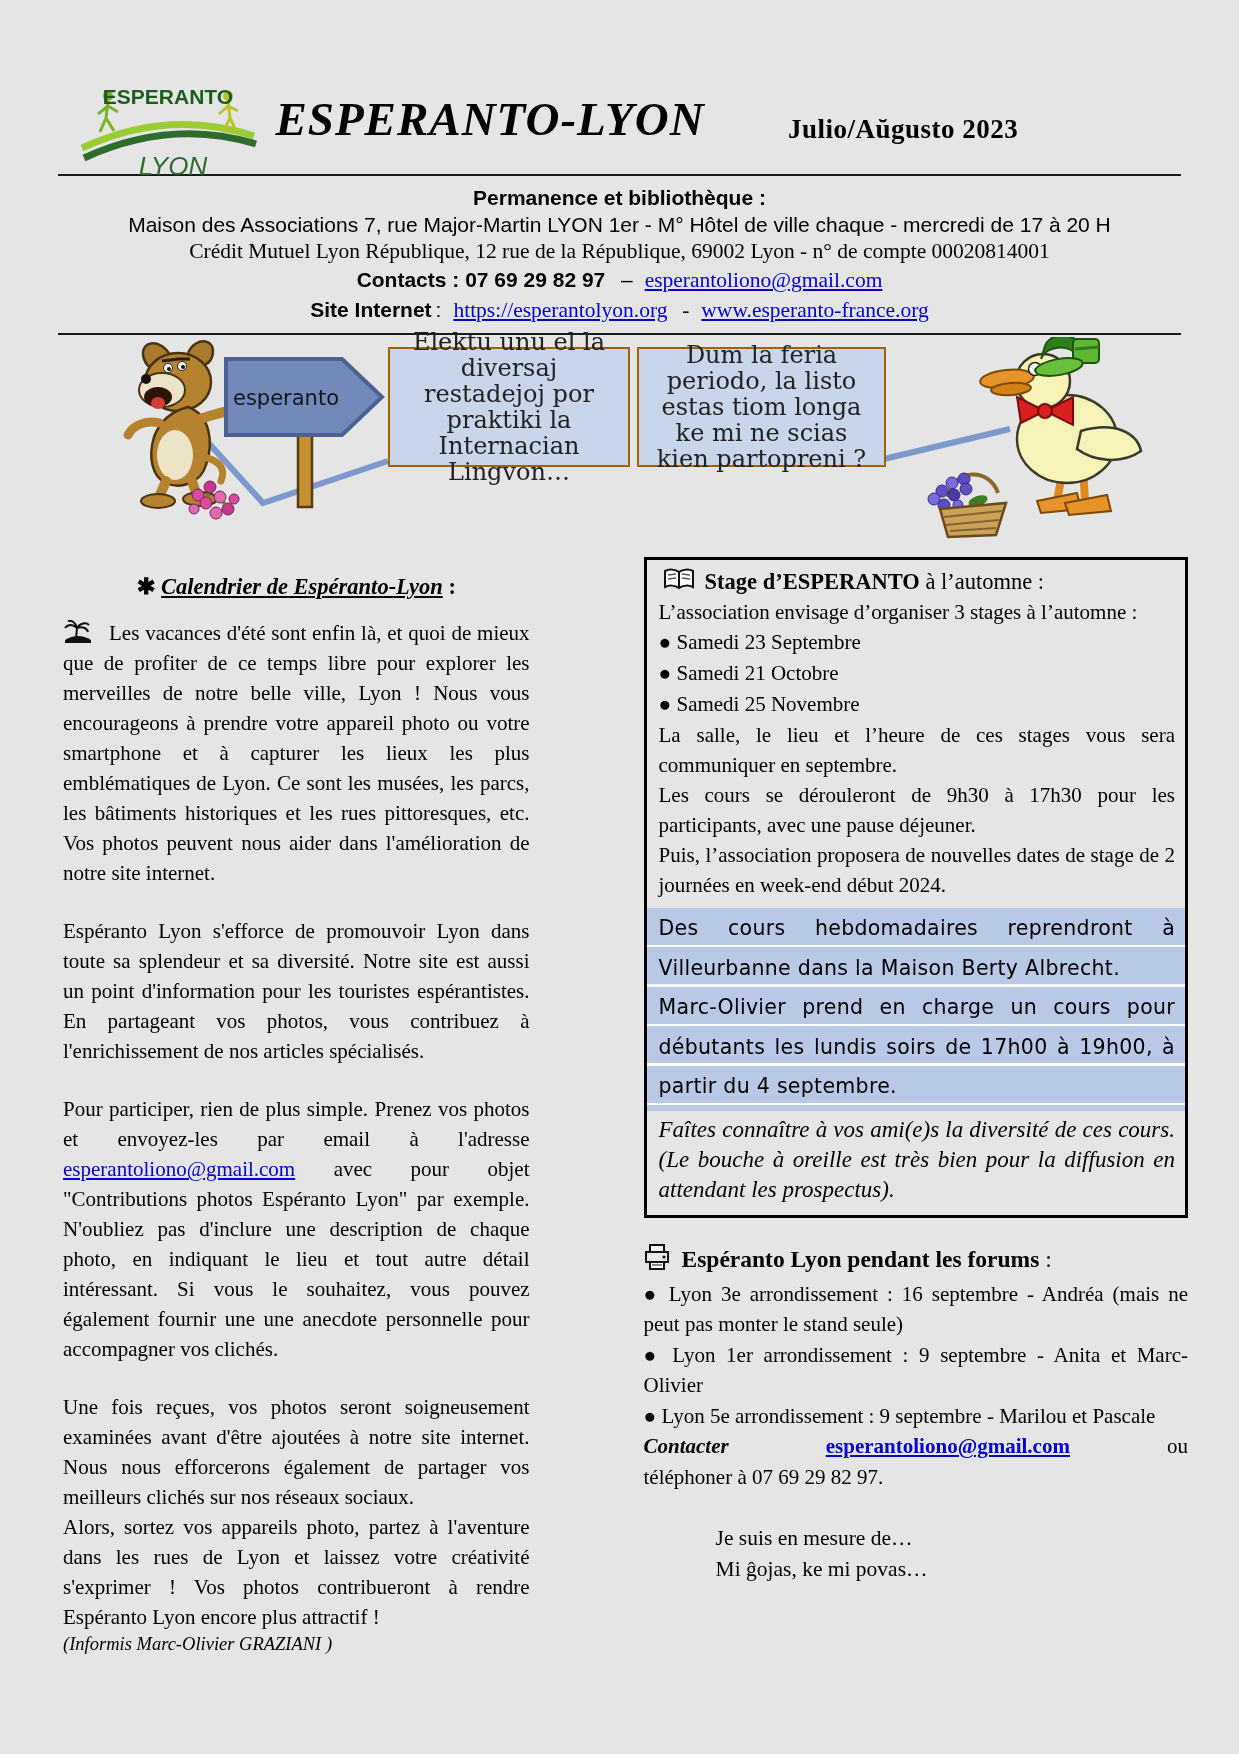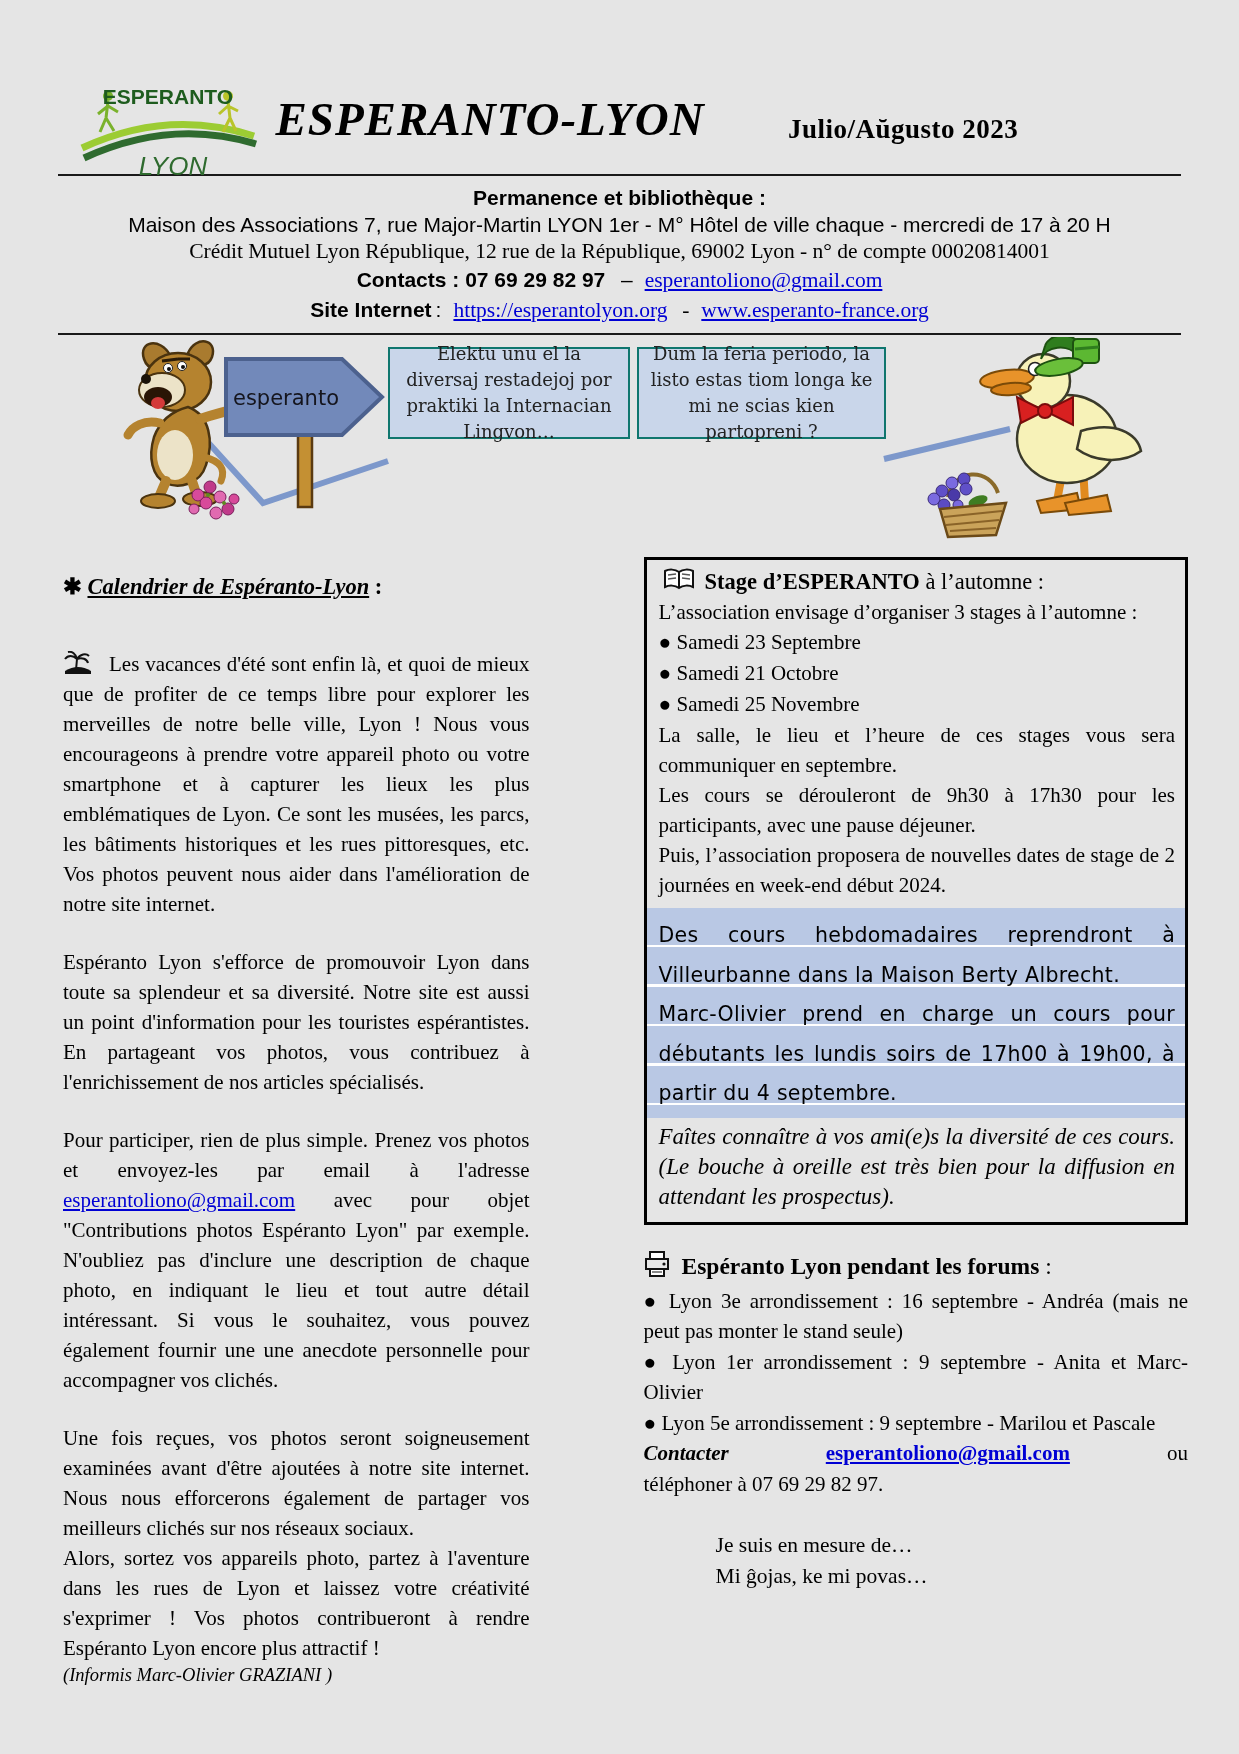--- a/index.html
+++ b/index.html
@@ -26,51 +26,51 @@
   .info { text-align:center; padding-top:8px; line-height:27px; }
   .info .h { font-family:"Liberation Sans", sans-serif; font-weight:bold; font-size:21px; }
   .info .sans { font-family:"Liberation Sans", sans-serif; font-size:21px; }
   .info .serif { font-size:21.5px; }
   .link { color:#0000d4; text-decoration:underline; cursor:pointer; }
   .info .row { margin-top:1px; }
   .rule2 { border-top:2.5px solid #1a1a1a; margin:8px 58px 0; }
   
   .band { position:relative; height:212px; }
   .bubble {
-    position:absolute; top:12px; height:92px;
-    background:#c9d6ea; border:2px solid #0f766e;
-    font-family:"DejaVu Serif", serif; font-size:18px; line-height:26px;
+    position:absolute; top:12px; height:120px;
+    background:#c9d6ea; border:2px solid #a16207;
+    font-family:"DejaVu Serif", serif; font-size:24px; line-height:26px;
     text-align:center; display:flex; align-items:center; justify-content:center;
     padding:4px 10px; color:#222;
   }
   .bubble1 { left:388px; width:242px; }
   .bubble2 { left:637px; width:249px; }
   .band svg { position:absolute; }
   
   .columns { display:flex; padding:10px 51px 0 63px; gap:114px; }
   .col-left  { width:467px; padding-top:16px; }
   .col-right { width:545px; }
   .col-left p, .jp { font-size:21px; line-height:30px; text-align:justify; }
   .col-left p { margin-bottom:28px; }
   p.tight { margin-bottom:0; }
-  .h-left { font-size:22.5px; margin-bottom:49px; }
+  .h-left { font-size:22.5px; margin-bottom:18px;text-align:center; }
   .h-left .star { font-weight:bold; }
   .h-left .t { font-weight:bold; font-style:italic; text-decoration:underline; }
   .h-left .c { font-weight:bold; }
   .island { vertical-align:-4px; margin-right:16px; }
   .credit { font-size:18.5px; font-style:italic; margin-top:2px; }
   
   .stage-box { border:3px solid #000; padding:8px 10px 10px 12px; }
   .stage-title { font-size:22.5px; margin-bottom:2px; }
   .stage-title .b { font-weight:bold; }
   .book { vertical-align:-3px; margin:0 10px 0 4px; }
   .stage-box .jp { margin:0; }
   .bullet-line { font-size:21px; line-height:31px; }
   .hl-block {
-    margin:8px -10px 1px -12px; padding:8px 10px 4px 12px;
+    margin:8px -10px 1px -12px; padding:1px 10px 4px 12px;
     background:repeating-linear-gradient(to bottom,#b9c8e4 0 37px,#ffffff 37px 39.5px);
     font-family:"DejaVu Sans", sans-serif; font-size:20.5px; letter-spacing:.3px;
   }
   .hl-block p { line-height:39.5px; text-align:justify; margin:0; }
   .stage-note { font-style:italic; font-size:23px; line-height:30px; text-align:justify; margin-top:4px; }
   
   .forums { margin-top:26px; }
   .forums-h { font-size:23.5px; margin-bottom:6px; }
   .forums-h .b { font-weight:bold; }
   .printer { vertical-align:-3px; margin-right:12px; }

